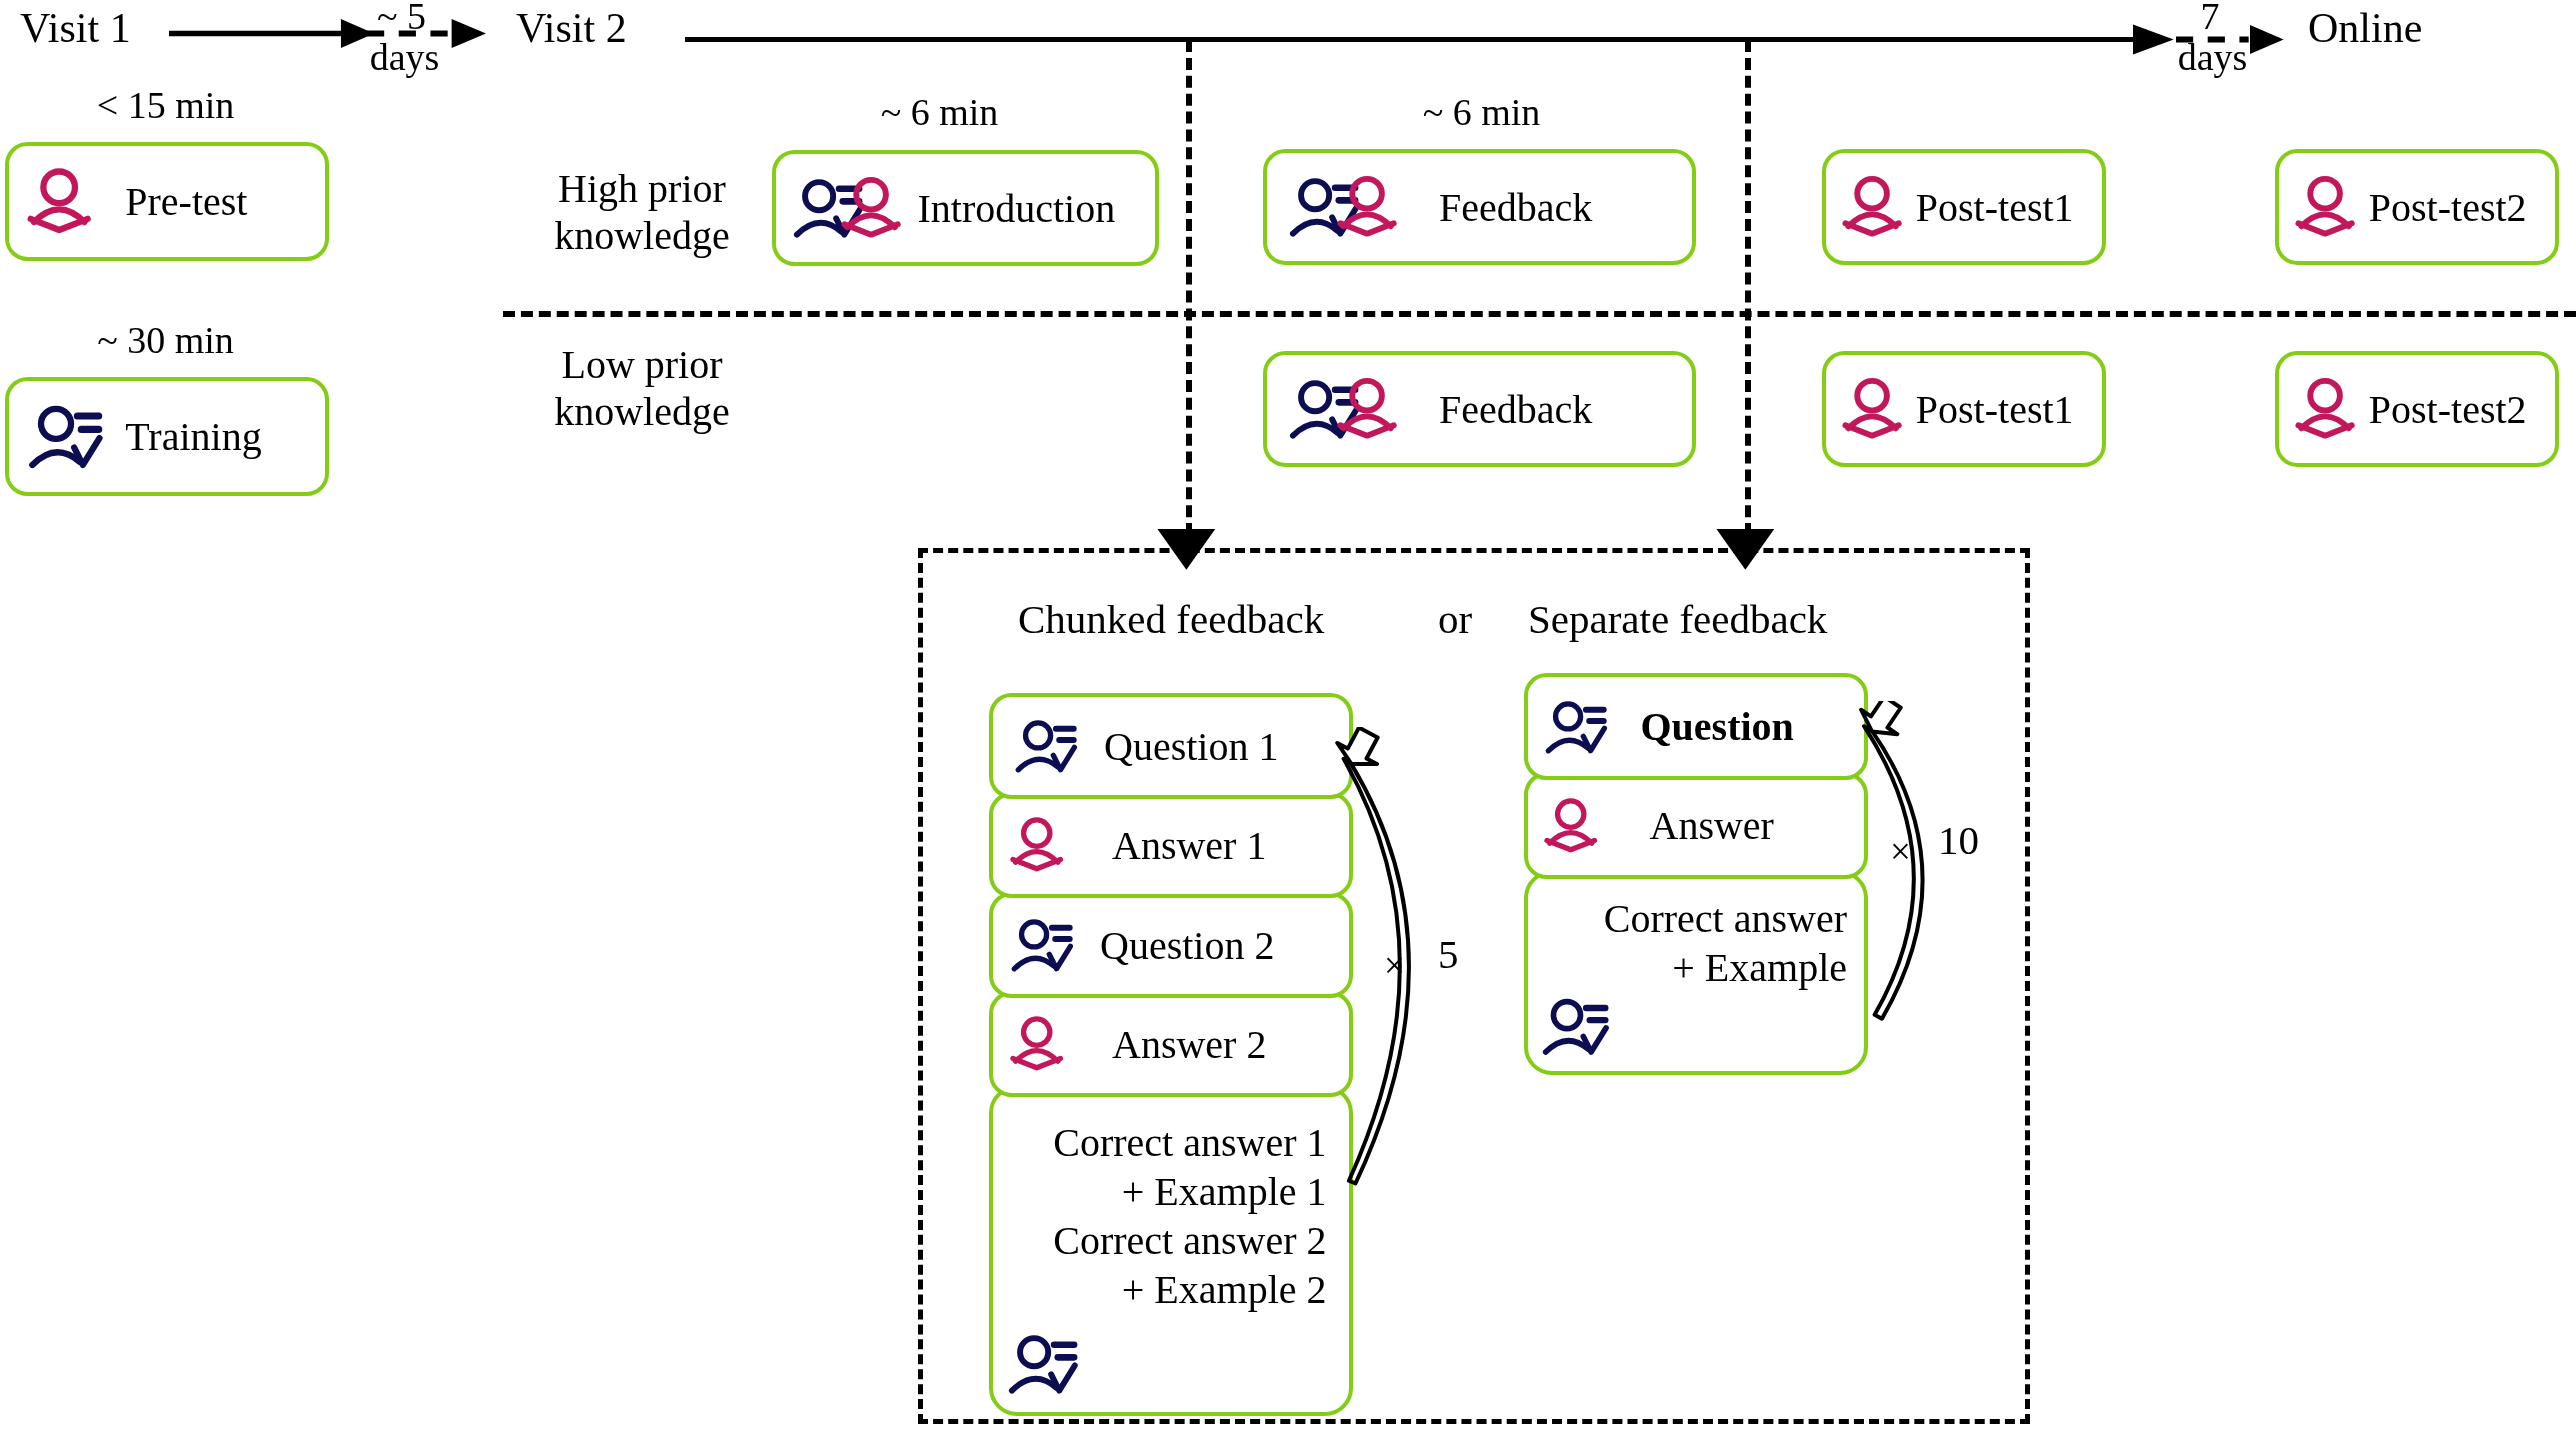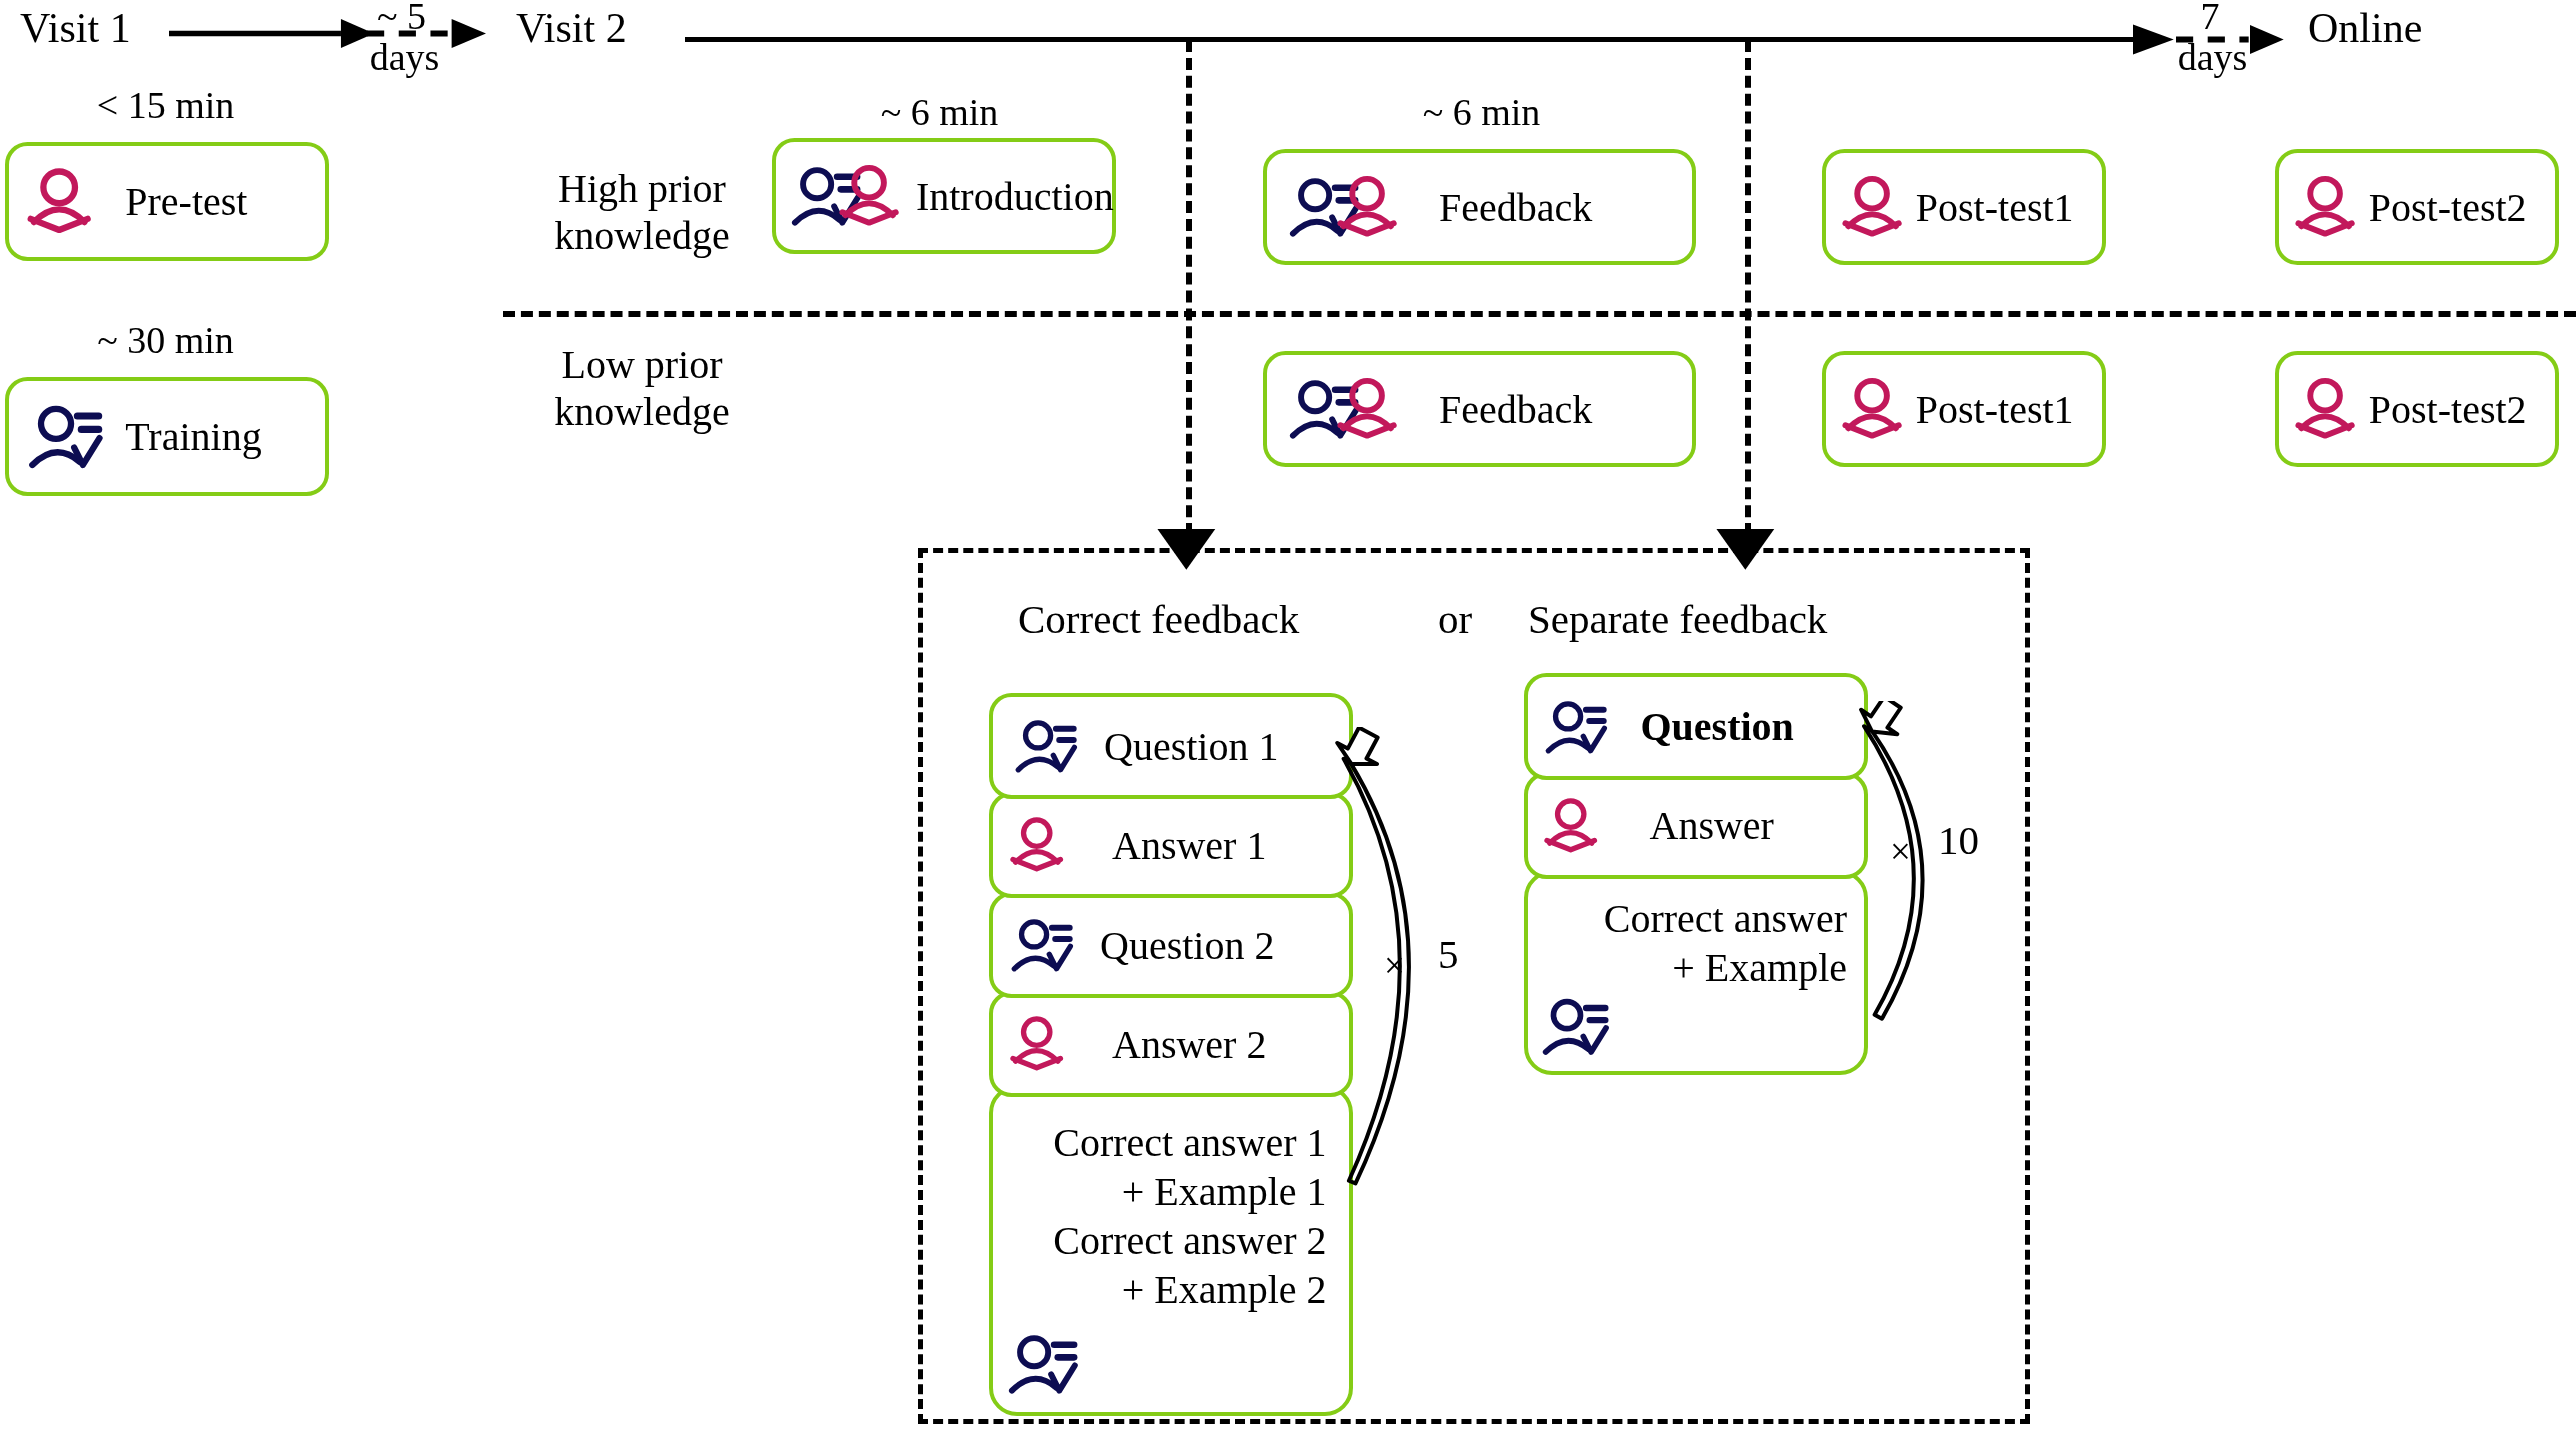--- a/index.html
+++ b/index.html
@@ -100,21 +100,21 @@
       <circle cx="38" cy="34" r="19" fill="none" stroke="#0d0d52" stroke-width="8"></circle>
       <line x1="65" y1="24" x2="92" y2="24" stroke="#0d0d52" stroke-width="9" stroke-linecap="round"></line>
       <line x1="70" y1="41" x2="92" y2="41" stroke="#0d0d52" stroke-width="9" stroke-linecap="round"></line>
       <path d="M8 86 Q38 56 68 82" fill="none" stroke="#0d0d52" stroke-width="8" stroke-linecap="round"></path>
       <path d="M61 64 L72 86 L93 52" fill="none" stroke="#0d0d52" stroke-width="8" stroke-linecap="round" stroke-linejoin="round"></path>
     </svg>
   </span>
   <span class="lbl" style="margin-left:20px;">Training</span>
 </div>
 
-<div class="card" style="left:772px;top:138px;width:344px;height:116px;padding-left:14.5px;justify-content:center;">
+<div class="card" style="left:772px;top:150px;width:387px;height:116px;padding-left:14.5px;">
   <span style="margin-right:-25px;">
     <svg class="icn" width="74" height="74" viewBox="0 0 100 100">
       <circle cx="38" cy="34" r="19" fill="none" stroke="#0d0d52" stroke-width="8"></circle>
       <line x1="65" y1="24" x2="92" y2="24" stroke="#0d0d52" stroke-width="9" stroke-linecap="round"></line>
       <line x1="70" y1="41" x2="92" y2="41" stroke="#0d0d52" stroke-width="9" stroke-linecap="round"></line>
       <path d="M8 86 Q38 56 68 82" fill="none" stroke="#0d0d52" stroke-width="8" stroke-linecap="round"></path>
       <path d="M61 64 L72 86 L93 52" fill="none" stroke="#0d0d52" stroke-width="8" stroke-linecap="round" stroke-linejoin="round"></path>
     </svg>
   </span>
   <span>
@@ -206,21 +206,21 @@
       <circle cx="42" cy="32" r="20" fill="none" stroke="#c2185b" stroke-width="8"></circle>
       <path d="M10 76 Q42 44 74 76" fill="none" stroke="#c2185b" stroke-width="8" stroke-linecap="round"></path>
       <path d="M6 72 L42 86 L78 72" fill="none" stroke="#c2185b" stroke-width="8" stroke-linecap="round" stroke-linejoin="round"></path>
     </svg>
   </span>
   <span class="lbl" style="margin-left:1.3px;">Post-test2</span>
 </div>
 
 <div class="abs" style="left:918px;top:548px;width:1112px;height:876px;border:5.3px dashed #000;box-sizing:border-box;"></div>
 
-<div class="abs txt coltitle" style="left:1018px;top:599px;">Correct feedback</div>
+<div class="abs txt coltitle" style="left:1018px;top:599px;">Chunked feedback</div>
 <div class="abs txt coltitle" style="left:1438px;top:599px;">or</div>
 <div class="abs txt coltitle" style="left:1528px;top:599px;">Separate feedback</div>
 
 <div class="card" style="left:989px;top:1085px;width:364px;height:331px;border-radius:28px;display:block;">
   <div class="multi" style="position:absolute;left:0;right:22.5px;top:30px;text-align:right;">Correct answer 1</div>
   <div class="multi" style="position:absolute;left:0;right:22.5px;top:79px;text-align:right;">+ Example 1</div>
   <div class="multi" style="position:absolute;left:0;right:22.5px;top:128px;text-align:right;">Correct answer 2</div>
   <div class="multi" style="position:absolute;left:0;right:22.5px;top:177px;text-align:right;">+ Example 2</div>
   <span style="position:absolute;left:13.2px;bottom:10.6px;">
     <svg class="icn" width="74" height="74" viewBox="0 0 100 100">

